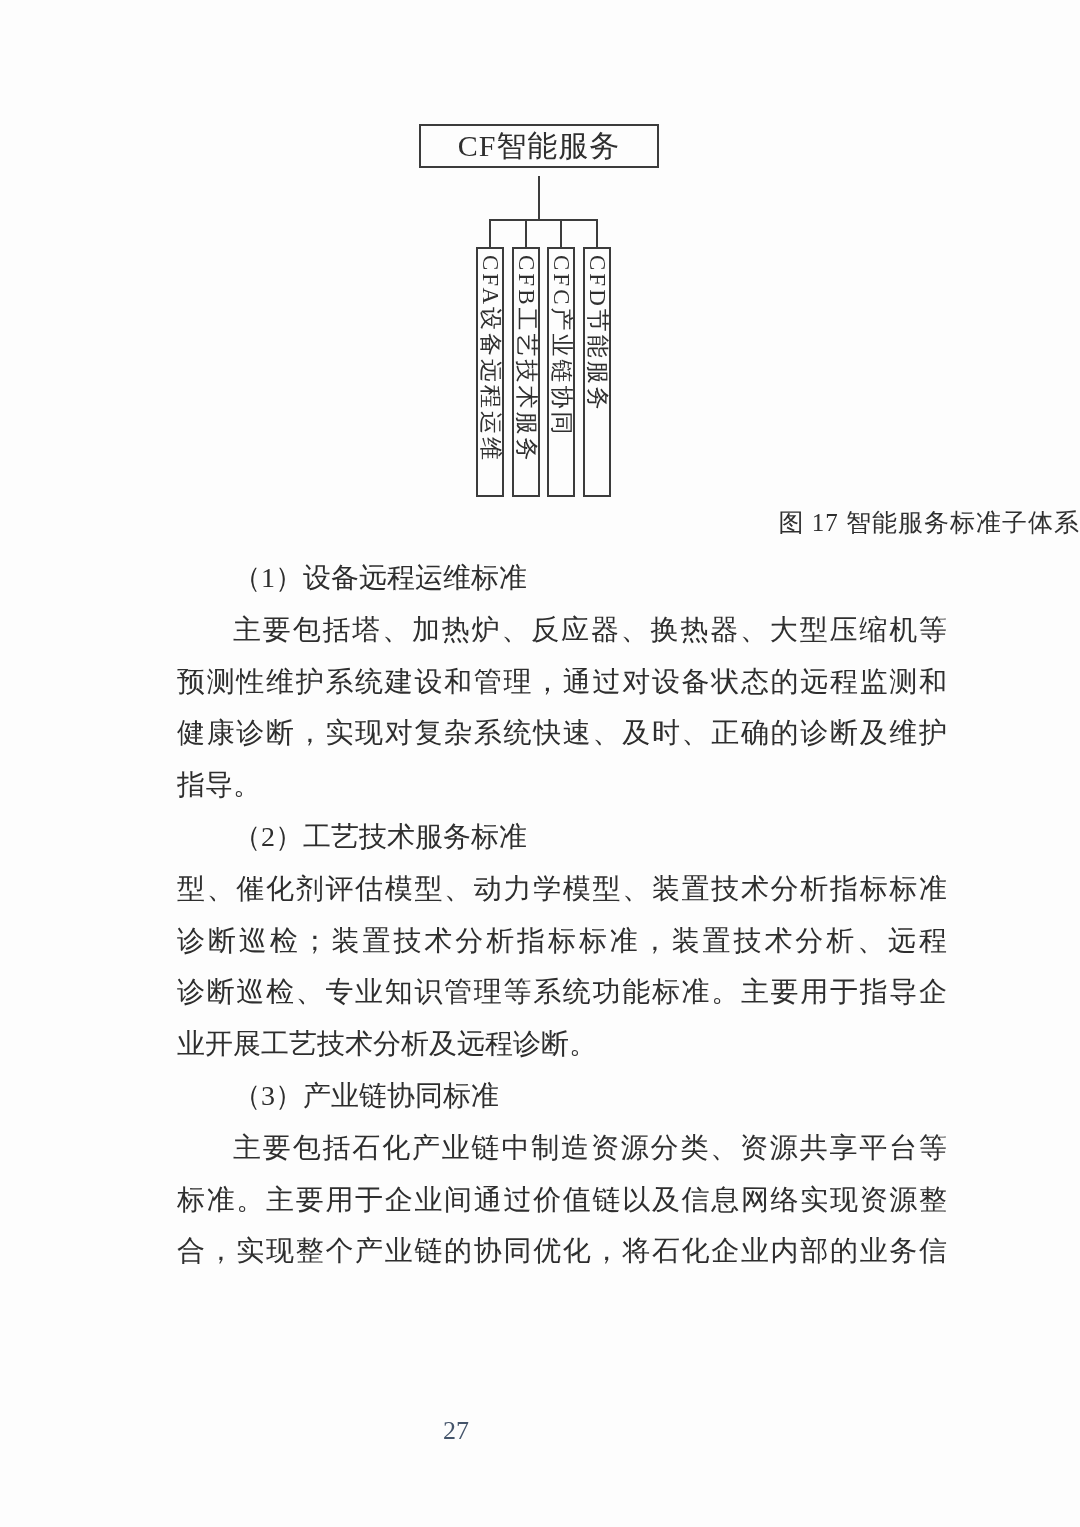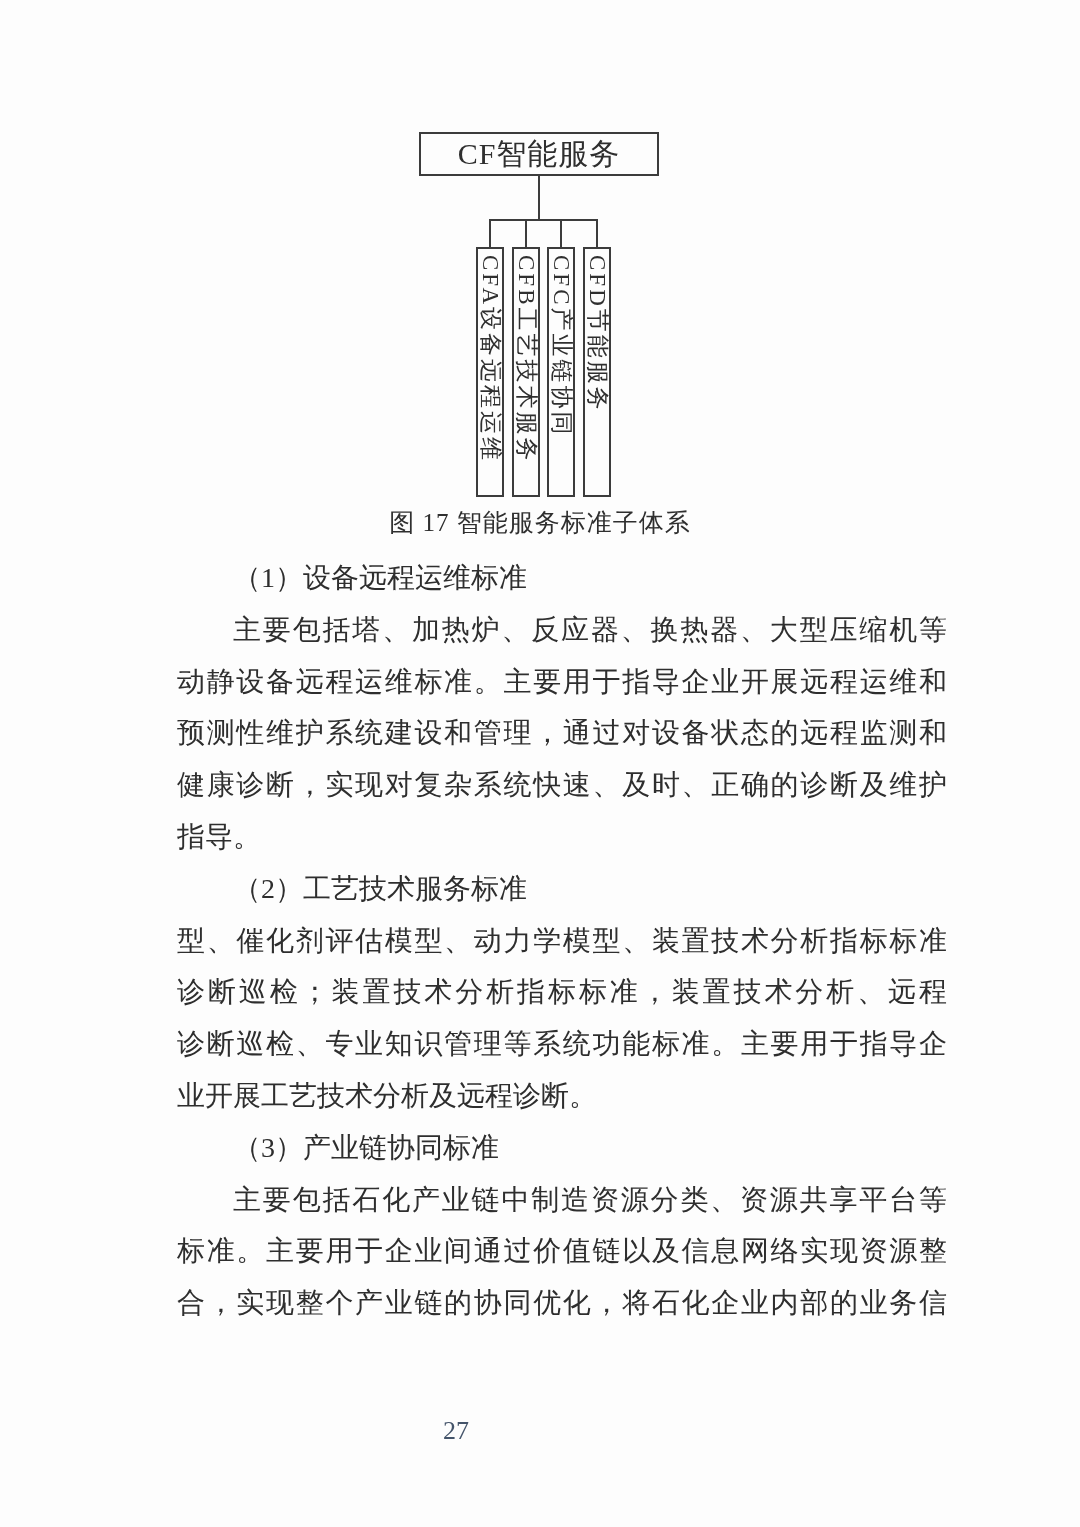--- a/index.html
+++ b/index.html
@@ -8,21 +8,21 @@
     background:#fdfdfd;
     font-family:"Liberation Serif","DejaVu Serif",serif;
     color:#2e2e2e;
     position:relative;
     overflow:hidden;
   }
   .page { position:absolute; inset:0; }
 
   
   .rootbox {
-    position:absolute; left:419px; top:132px;
+    position:absolute; left:419px; top:124px;
     width:240px; height:44px;
     border:2px solid #3c3c3c; background:#fdfdfd;
     box-sizing:border-box;
     text-align:center; line-height:40px;
     font-size:30px; color:#2f2f2f; letter-spacing:1px;
   }
   .cline { position:absolute; background:#3c3c3c; }
   .stem { left:538px; top:176px; width:2px; height:44px; }
   .hbar { left:489px; top:219px; width:109px; height:2px; }
   .stub { top:220px; width:2px; height:27px; }
@@ -37,21 +37,21 @@
     position:absolute; left:50%; top:50%;
     width:234px; height:24px;
     transform:translate(-50%,-50%) rotate(90deg);
     font-size:23px; line-height:24px;
     letter-spacing:3px; white-space:nowrap;
     text-align:left; color:#2f2f2f;
   }
 
   .caption {
     position:absolute; left:0; top:506px; width:1080px;
-    text-align:center; font-size:25px; letter-spacing:1px;
+    text-align:right; font-size:25px; letter-spacing:1px;
     color:#2f2f2f;
   }
 
   
   .bodytext {
     position:absolute; left:161px; top:552px; width:770px;margin-left:16px;
   }
   .bline {
     height:51.8px; line-height:51.8px;
     font-size:28px; color:#2e2e2e;
@@ -96,21 +96,20 @@
       <div class="vtext">CFD节能服务</div>
     </div>
   </div>
 
   <div class="caption">图 17 智能服务标准子体系</div>
 
   <div class="bodytext">
 
     <div class="bline heading">（1）设备远程运维标准</div>
     <div class="bline indent">主要包括塔、加热炉、反应器、换热器、大型压缩机等</div>
-    <div class="bline">动静设备远程运维标准。主要用于指导企业开展远程运维和</div>
     <div class="bline">预测性维护系统建设和管理，通过对设备状态的远程监测和</div>
     <div class="bline">健康诊断，实现对复杂系统快速、及时、正确的诊断及维护</div>
     <div class="bline last">指导。</div>
 
     <div class="bline heading">（2）工艺技术服务标准</div>
     <div class="bline">型、催化剂评估模型、动力学模型、装置技术分析指标标准</div>
     <div class="bline">诊断巡检；装置技术分析指标标准，装置技术分析、远程</div>
     <div class="bline">诊断巡检、专业知识管理等系统功能标准。主要用于指导企</div>
     <div class="bline last">业开展工艺技术分析及远程诊断。</div>
 

